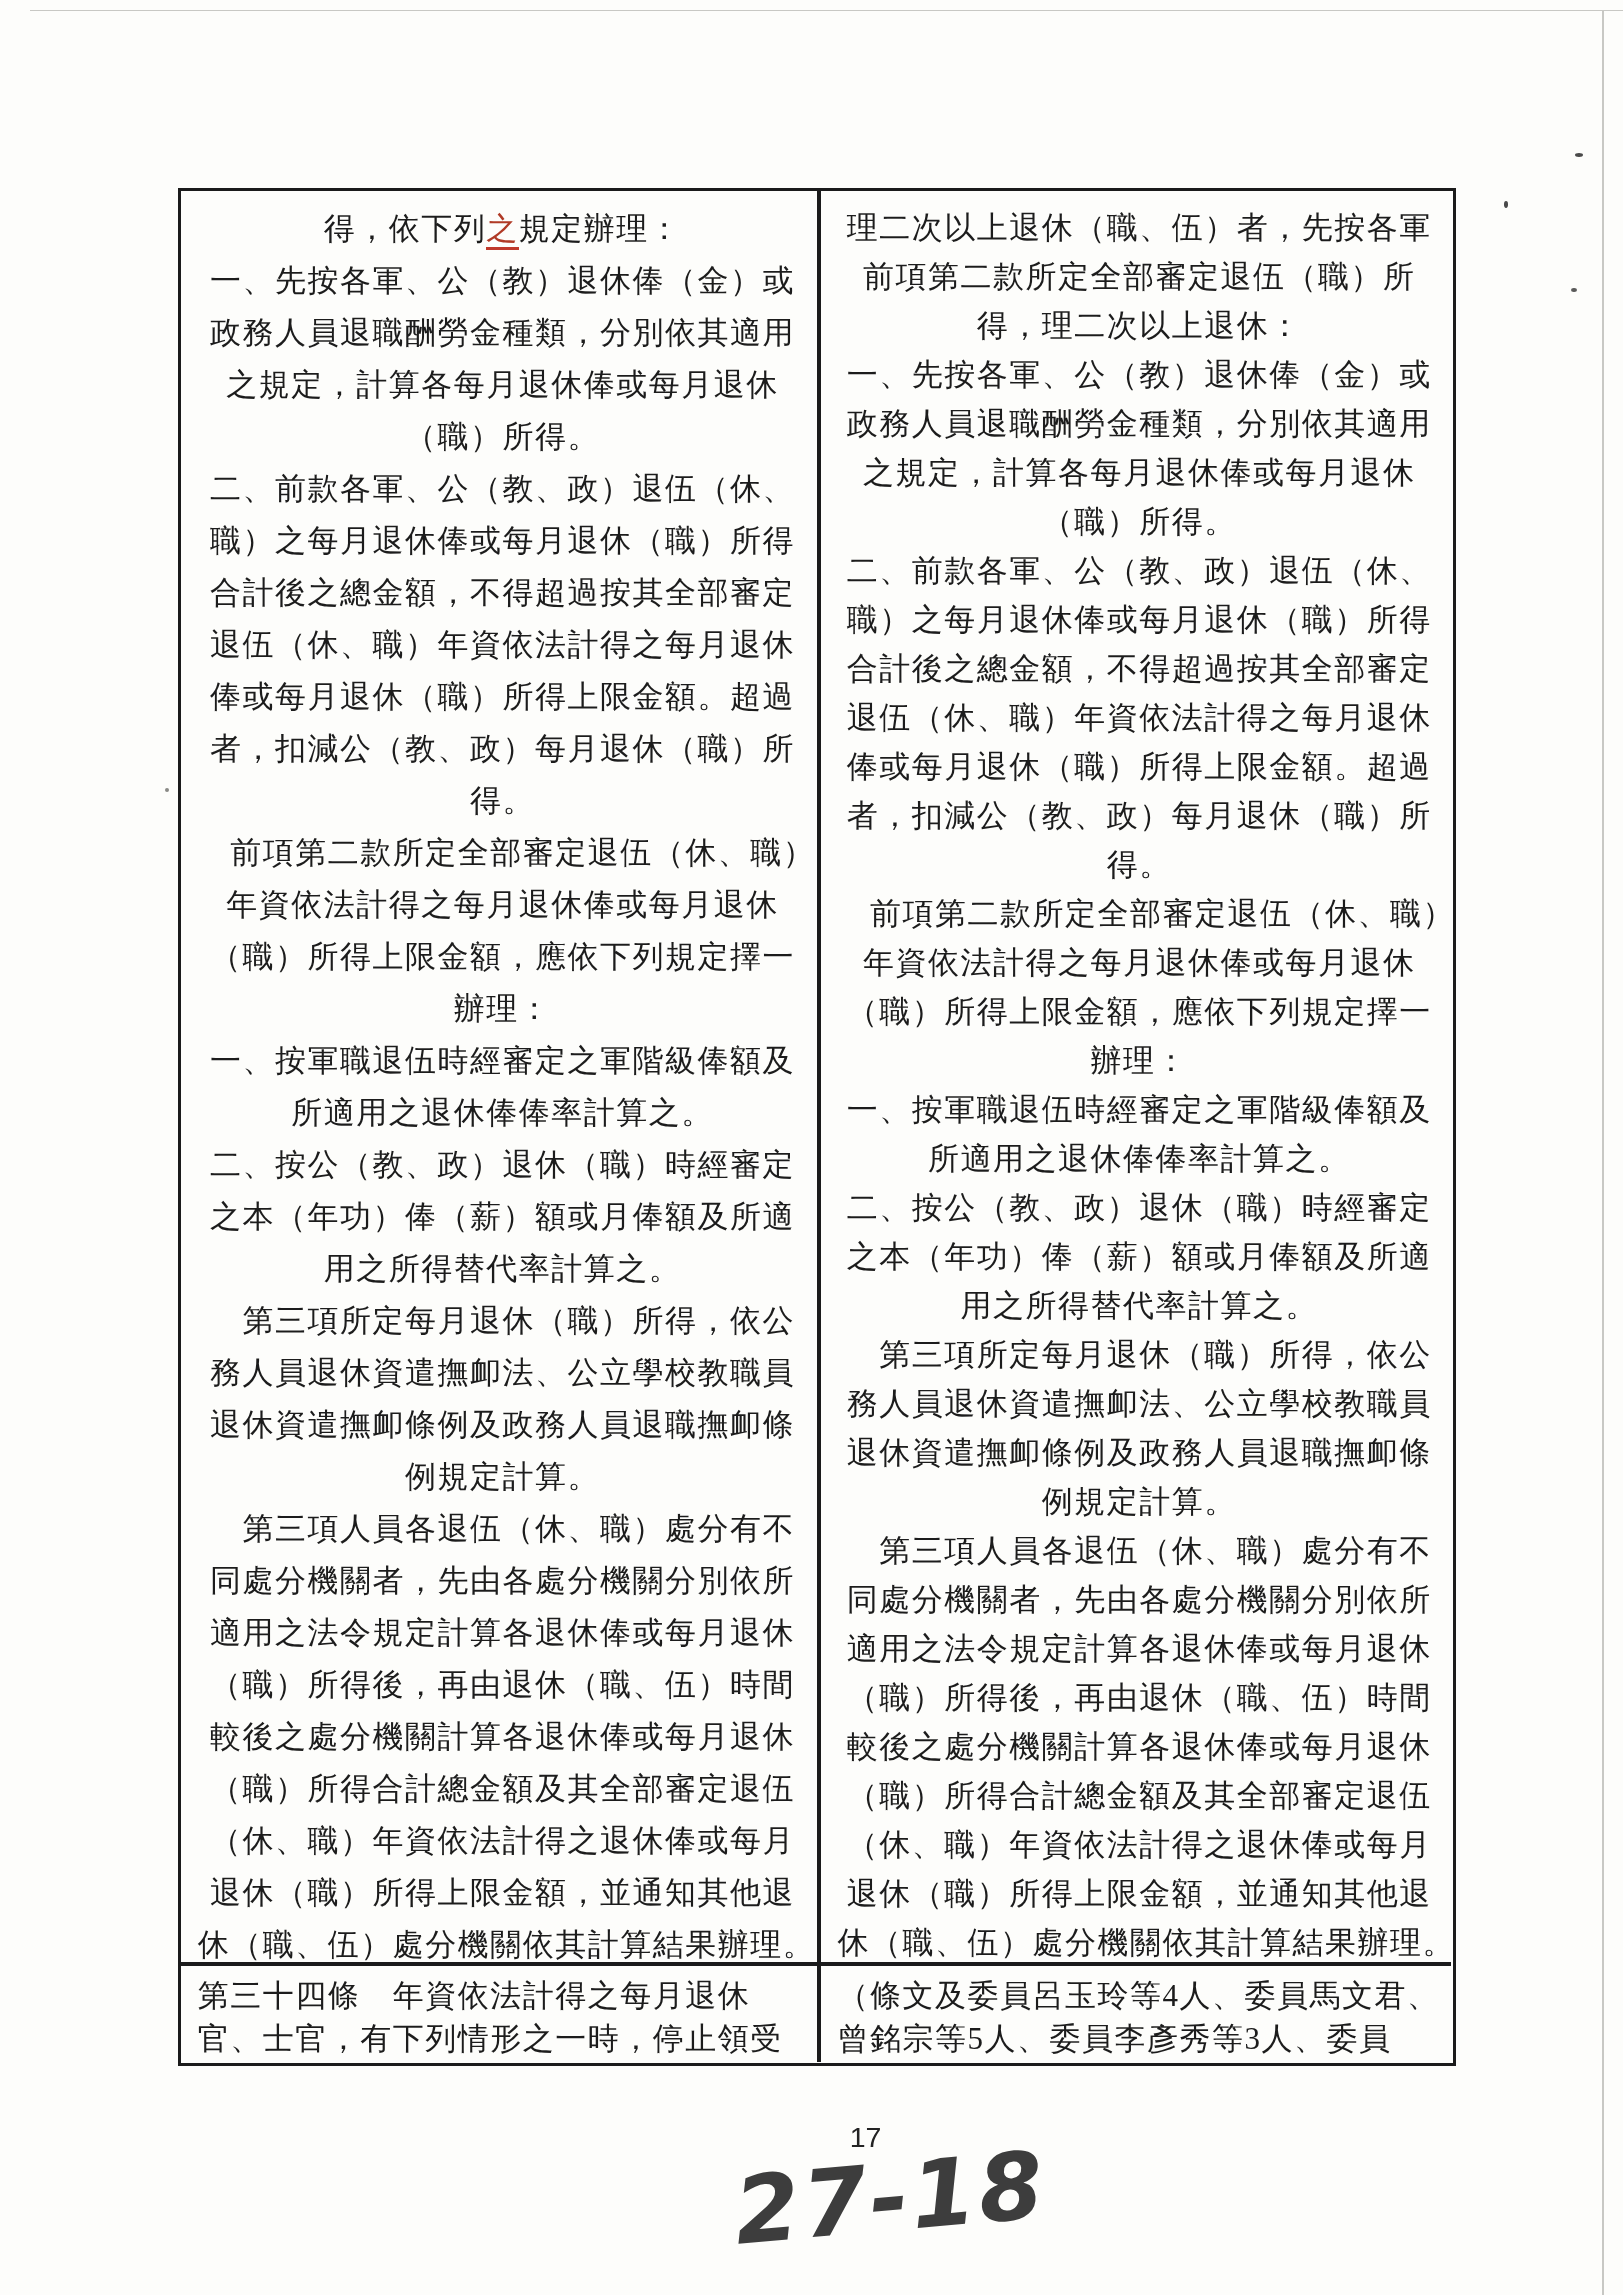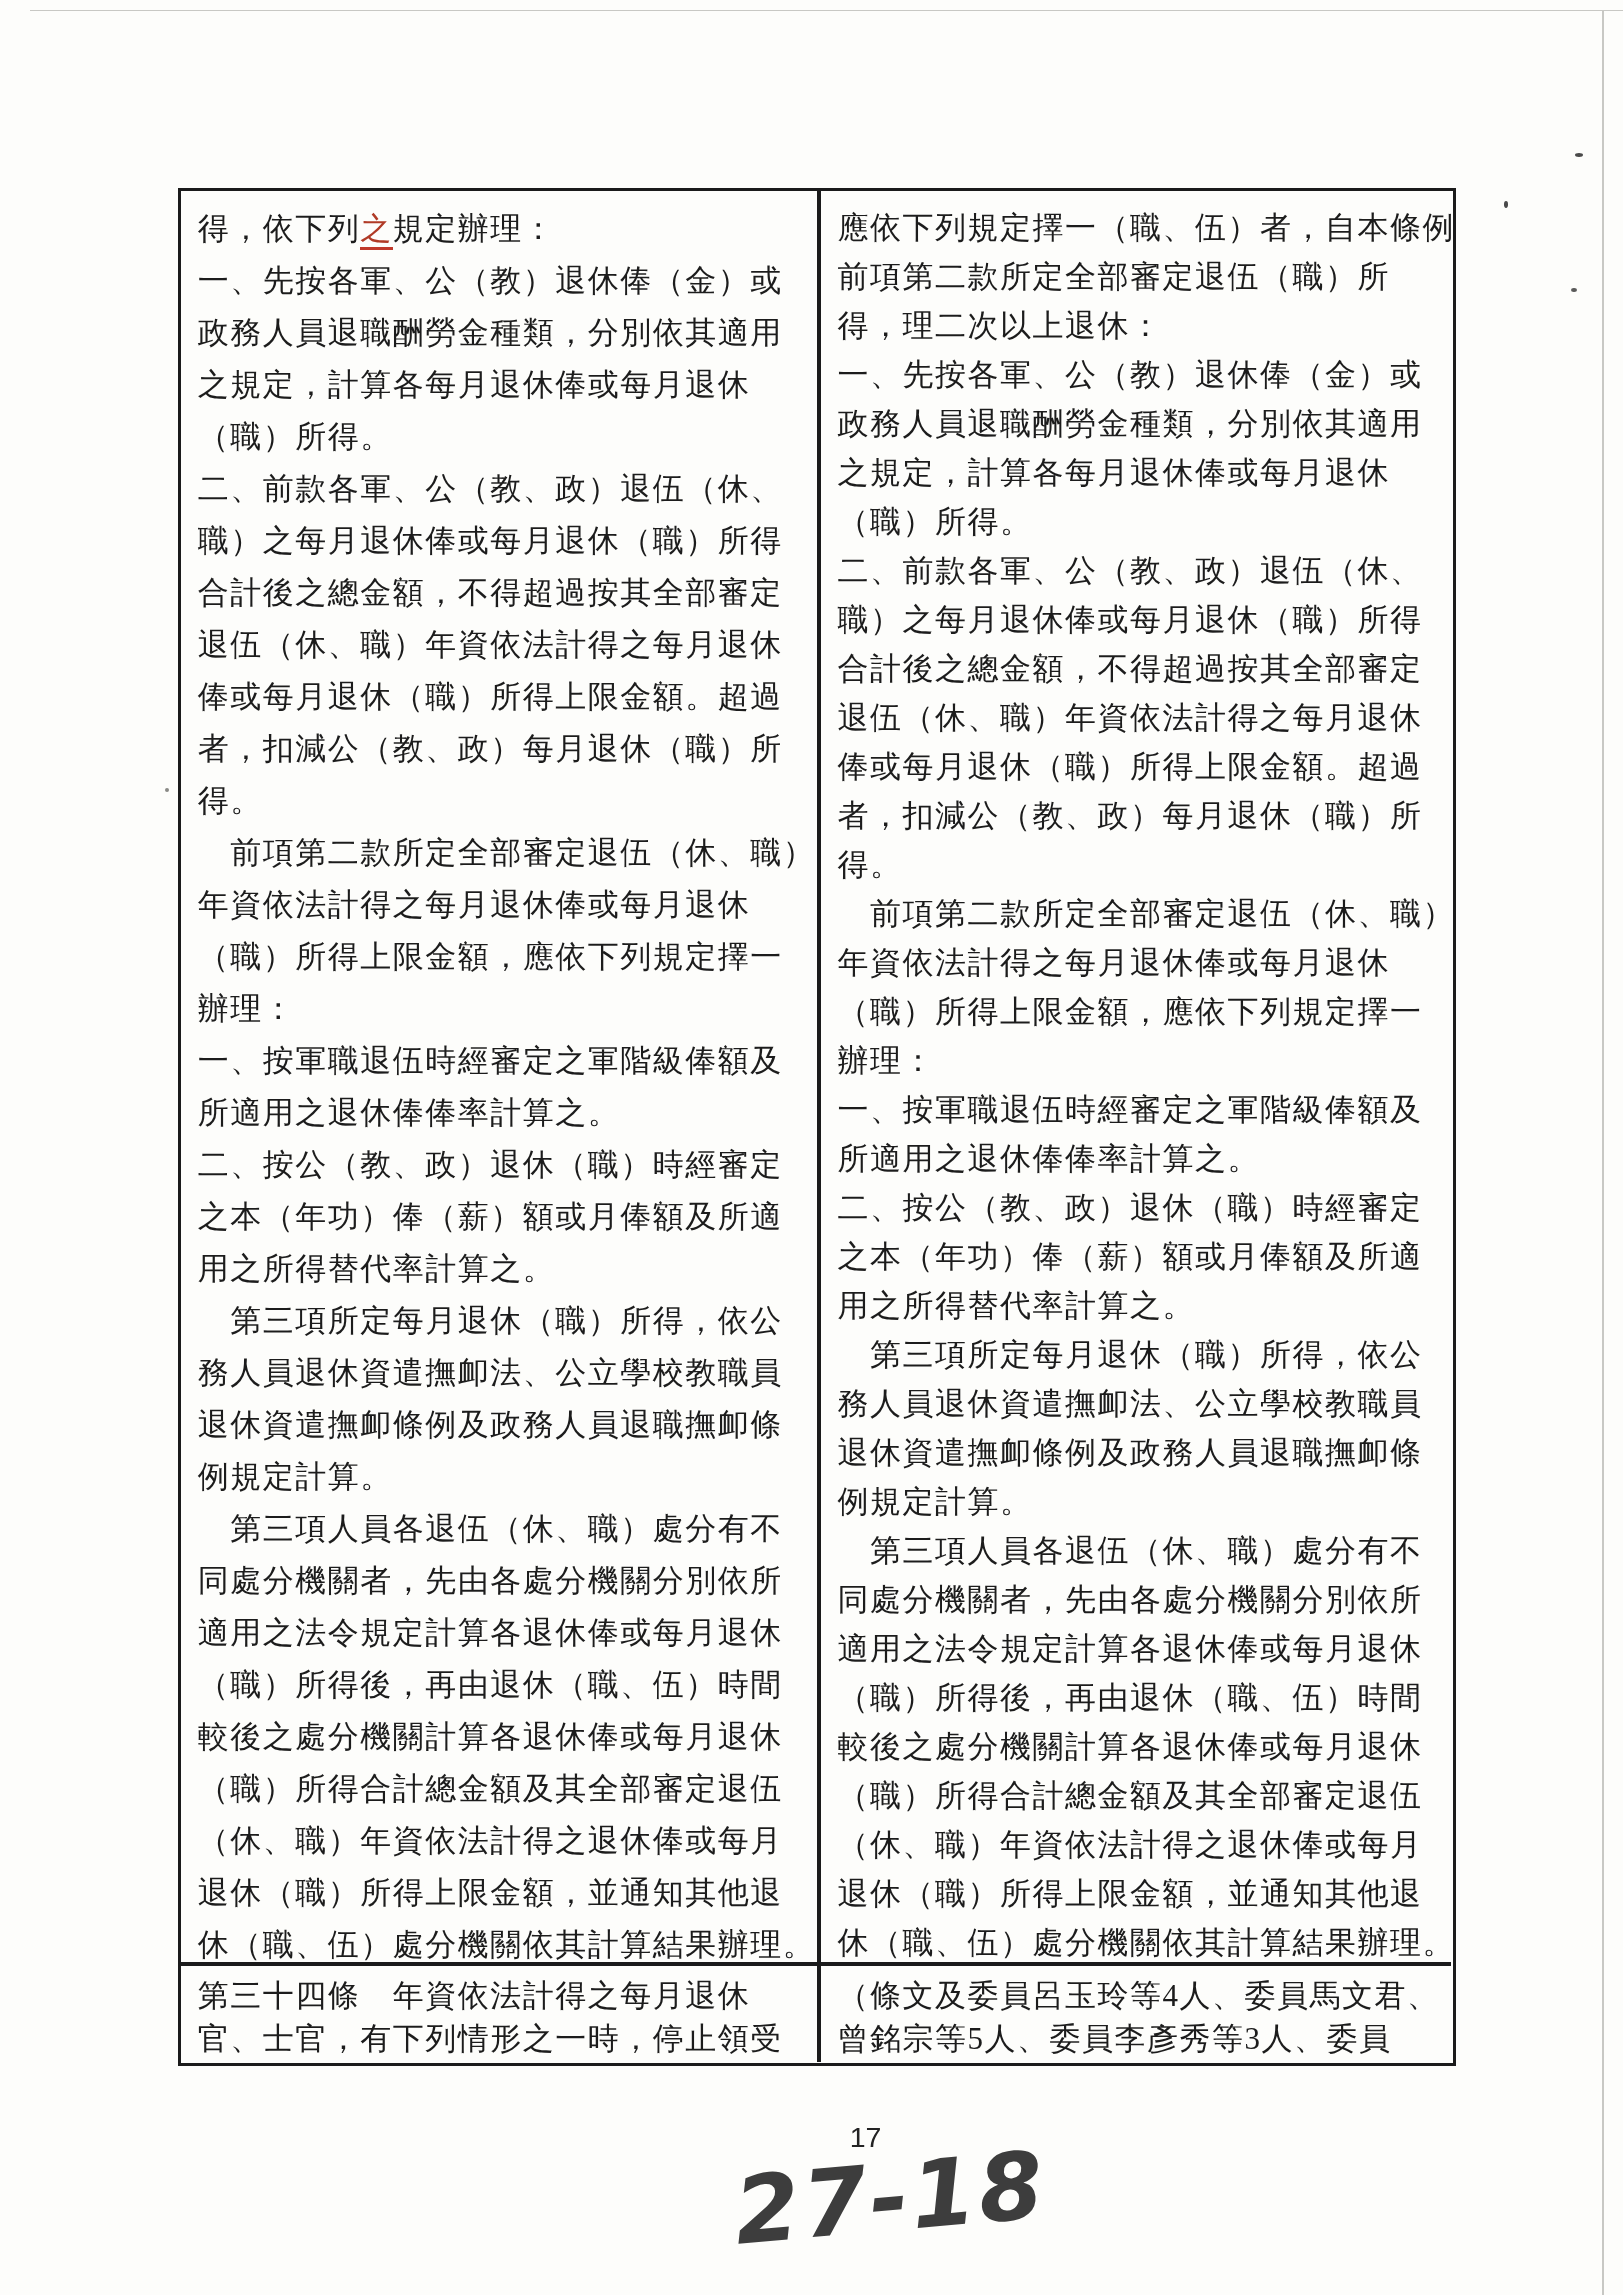--- a/index.html
+++ b/index.html
@@ -35,21 +35,21 @@
     display:grid;
     grid-template-columns:636px 3.9px 630px;
     grid-template-rows:1771px 3.9px 96px;
   }
   .v-divider{grid-column:2;grid-row:1 / span 3;background:var(--border);}
   .h-divider{grid-row:2;background:var(--border);}
   .h-divider.left{grid-column:1;}
   .h-divider.right{grid-column:3;}
 
   .cell{box-sizing:border-box;overflow:hidden;}
-  .main-cell{padding:11.8px 9.8px 0 16.7px;}
+  .main-cell{padding:11.8px 9.8px 0 16.7px;text-align:center;}
   .footer-cell{padding:7.9px 9.8px 0 16.7px;}
   .col-left.main-cell{grid-column:1;grid-row:1;}
   .col-right.main-cell{grid-column:3;grid-row:1;}
   .col-left.footer-cell{grid-column:1;grid-row:3;}
   .col-right.footer-cell{grid-column:3;grid-row:3;}
 
   .tline{
     white-space:pre;
     font-size:31px;
     letter-spacing:1.5px;
@@ -123,21 +123,21 @@
         <div class="tline">適用之法令規定計算各退休俸或每月退休</div>
         <div class="tline">（職）所得後，再由退休（職、伍）時間</div>
         <div class="tline">較後之處分機關計算各退休俸或每月退休</div>
         <div class="tline">（職）所得合計總金額及其全部審定退伍</div>
         <div class="tline">（休、職）年資依法計得之退休俸或每月</div>
         <div class="tline">退休（職）所得上限金額，並通知其他退</div>
         <div class="tline">休（職、伍）處分機關依其計算結果辦理。</div>
       </div>
     <div class="v-divider"></div>
     <div class="cell main-cell col-right">
-        <div class="tline">應依下列規定擇一（職、伍）者，自本條例</div>
+        <div class="tline">理二次以上退休（職、伍）者，先按各軍</div>
         <div class="tline">前項第二款所定全部審定退伍（職）所</div>
         <div class="tline">得，理二次以上退休：</div>
         <div class="tline">一、先按各軍、公（教）退休俸（金）或</div>
         <div class="tline">政務人員退職酬勞金種類，分別依其適用</div>
         <div class="tline">之規定，計算各每月退休俸或每月退休</div>
         <div class="tline">（職）所得。</div>
         <div class="tline">二、前款各軍、公（教、政）退伍（休、</div>
         <div class="tline">職）之每月退休俸或每月退休（職）所得</div>
         <div class="tline">合計後之總金額，不得超過按其全部審定</div>
         <div class="tline">退伍（休、職）年資依法計得之每月退休</div>

